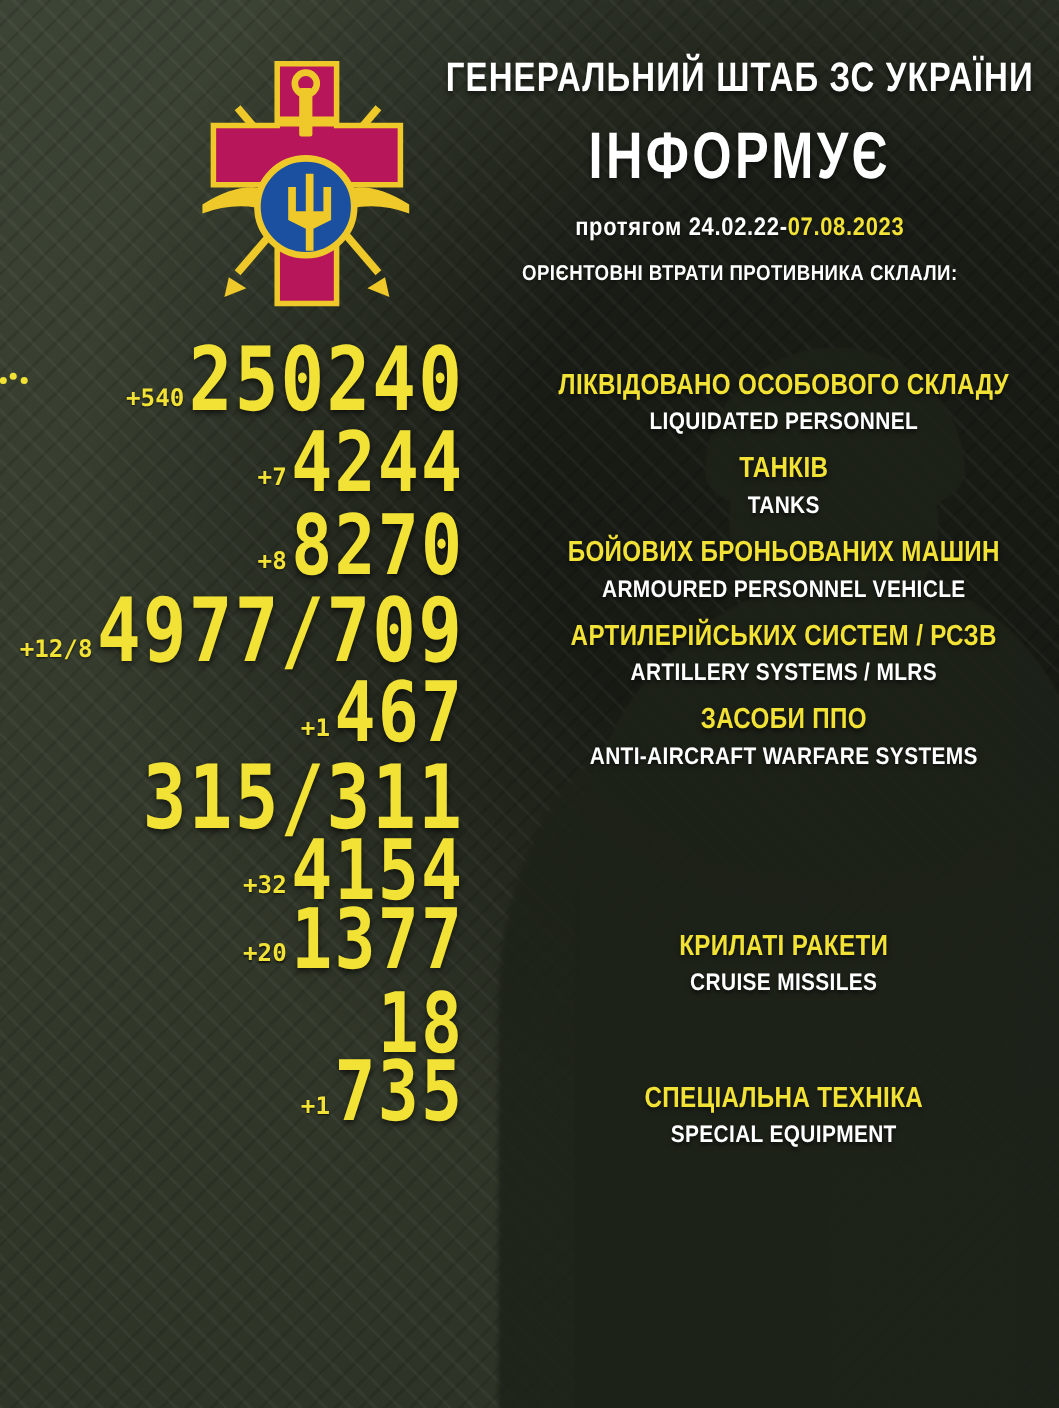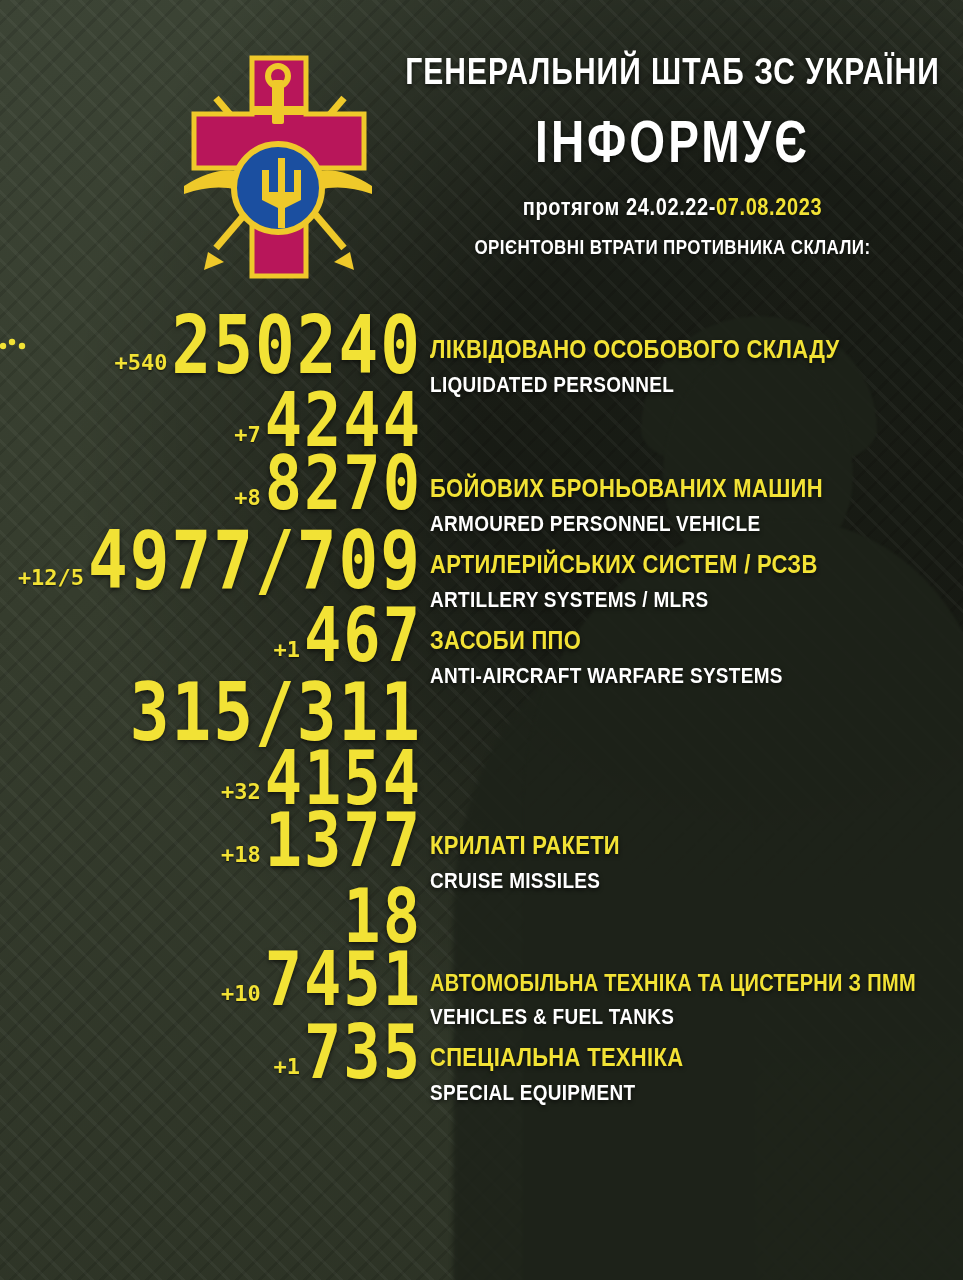--- a/index.html
+++ b/index.html
@@ -71,41 +71,41 @@
   .period .date{color:#f2e235;}
   .subtitle{
     margin-top:20px;color:#fff;font-size:17px;font-weight:bold;letter-spacing:.4px;
     text-transform:uppercase;transform:scaleY(1.15);transform-origin:center top;
     text-shadow:0 1px 3px rgba(0,0,0,.6);
   }
   
   .rows{position:absolute;left:0;top:322px;width:963px;}
   .row{
     position:relative;height:auto;margin-bottom:4px;
-    display:flex;align-items:flex-start;
+    display:flex;align-items:flex-start;gap:32px;
   }
   .left{
     width:430px;position:relative;display:flex;align-items:flex-end;
     justify-content:flex-end;padding-right:8px;box-sizing:border-box;
   }
   .delta{
     color:#f2e235;font-size:22px;font-weight:bold;
     font-family:"DejaVu Sans Mono", monospace;
     padding-bottom:10px;margin-right:4px;white-space:nowrap;
     text-shadow:0 1px 2px rgba(0,0,0,.7);
   }
   .num{
     color:#f2e235;font-family:"DejaVu Sans Mono", monospace;
     font-size:62px;font-weight:bold;letter-spacing:2px;line-height:.95;
     transform:scaleY(1.22);transform-origin:bottom right;
     text-shadow:0 2px 5px rgba(0,0,0,.65);
     white-space:nowrap;
   }
   .num.big{font-size:66px;}
-  .right{flex:1;padding-top:12px;}
+  .right{flex:1;padding-top:12px;text-align:center;}
   .lbl-ua{
     color:#f2e235;font-size:22px;font-weight:bold;text-transform:uppercase;
     letter-spacing:.3px;transform:scaleY(1.2);transform-origin:left top;
     text-shadow:0 2px 4px rgba(0,0,0,.65);white-space:nowrap;
   }
   .lbl-en{
     margin-top:12px;color:#fff;font-size:19px;font-weight:bold;
     text-transform:uppercase;letter-spacing:.3px;
     transform:scaleY(1.15);transform-origin:left top;
     text-shadow:0 2px 4px rgba(0,0,0,.65);white-space:nowrap;
@@ -187,34 +187,38 @@
         <div class="right">
           <div class="lbl-ua">Ліквідовано особового складу</div>
           <div class="lbl-en">Liquidated personnel</div>
         </div>
       </div>
       <div class="row">
         <div class="left">
           <span class="delta">+7</span>
           <span class="num">4244</span>
         </div>
+        <div class="right">
+          <div class="lbl-ua">Танків</div>
+          <div class="lbl-en">Tanks</div>
+        </div>
       </div>
       <div class="row">
         <div class="left">
           <span class="delta">+8</span>
           <span class="num">8270</span>
         </div>
         <div class="right">
           <div class="lbl-ua">Бойових броньованих машин</div>
           <div class="lbl-en">Armoured personnel vehicle</div>
         </div>
       </div>
       <div class="row">
         <div class="left">
-          <span class="delta">+12/5</span>
+          <span class="delta">+12/8</span>
           <span class="num big">4977/709</span>
         </div>
         <div class="right">
           <div class="lbl-ua">Артилерійських систем / РСЗВ</div>
           <div class="lbl-en">Artillery systems / MLRS</div>
         </div>
       </div>
       <div class="row">
         <div class="left">
           <span class="delta">+1</span>
@@ -232,46 +236,36 @@
         </div>
       </div>
       <div class="row">
         <div class="left">
           <span class="delta">+32</span>
           <span class="num">4154</span>
         </div>
       </div>
       <div class="row">
         <div class="left">
-          <span class="delta">+18</span>
+          <span class="delta">+20</span>
           <span class="num">1377</span>
         </div>
         <div class="right">
           <div class="lbl-ua">Крилаті ракети</div>
           <div class="lbl-en">Cruise missiles</div>
         </div>
       </div>
       <div class="row">
         <div class="left">
           <span class="delta"></span>
           <span class="num">18</span>
         </div>
       </div>
       <div class="row">
         <div class="left">
-          <span class="delta">+10</span>
-          <span class="num">7451</span>
-        </div>
-        <div class="right">
-          <div class="lbl-ua small">Автомобільна техніка та цистерни з ПММ</div>
-          <div class="lbl-en">Vehicles  &amp; fuel tanks</div>
-        </div>
-      </div>
-      <div class="row">
-        <div class="left">
           <span class="delta">+1</span>
           <span class="num">735</span>
         </div>
         <div class="right">
           <div class="lbl-ua">Спеціальна техніка</div>
           <div class="lbl-en">Special equipment</div>
         </div>
       </div>
     </div>
 </div>

